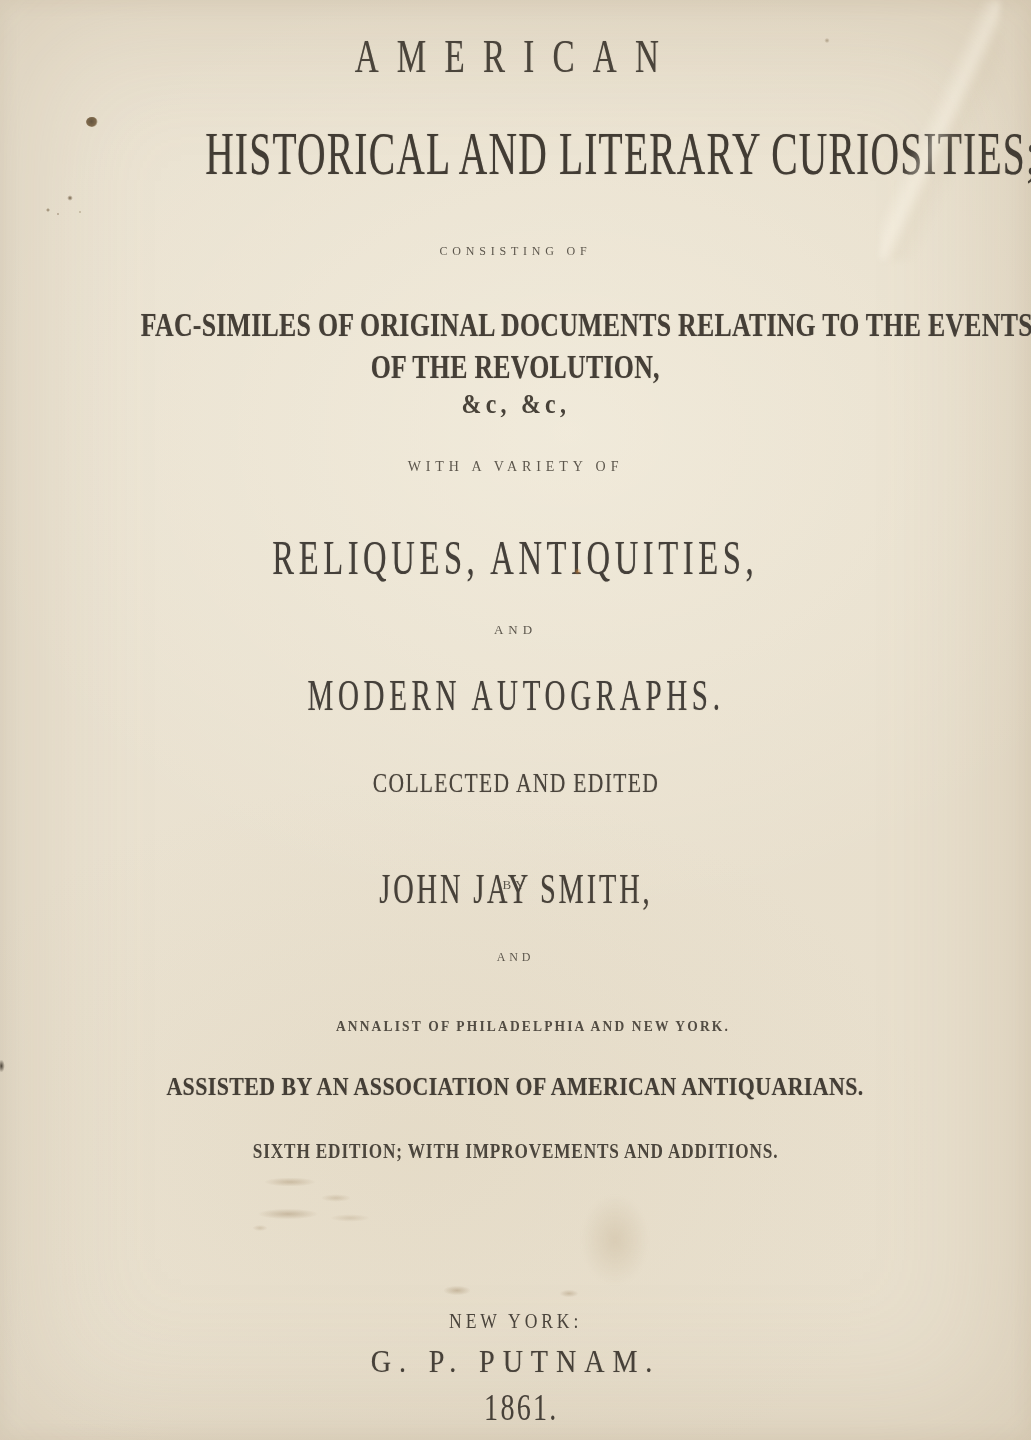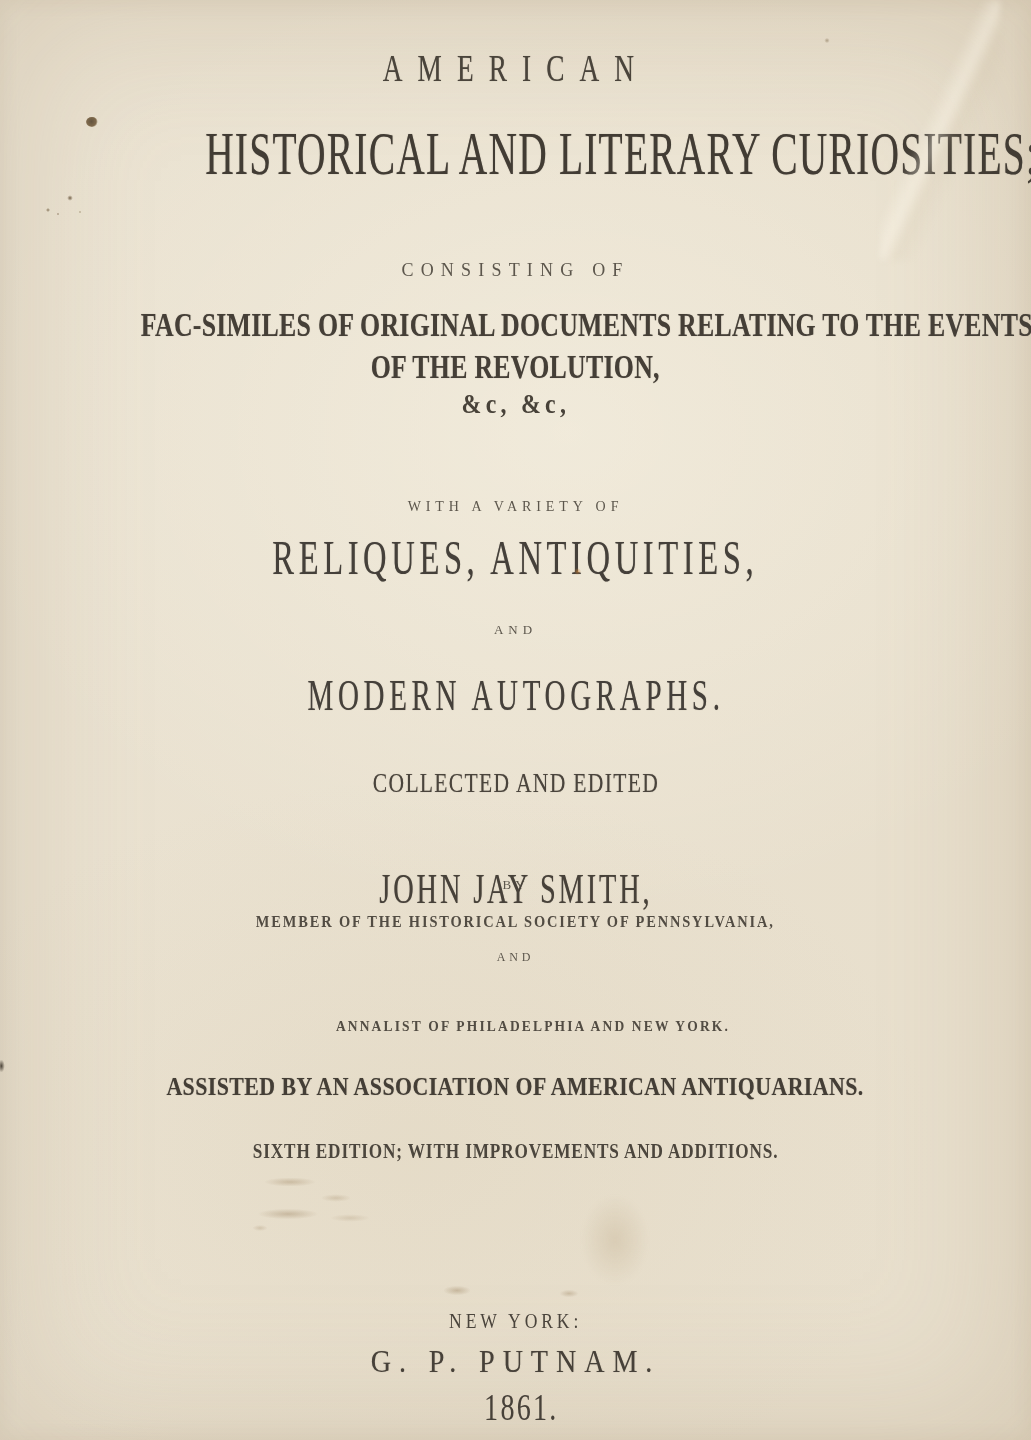--- a/index.html
+++ b/index.html
@@ -29,36 +29,36 @@
     right: 0;
     text-align: center;
     white-space: nowrap;
   }
   .line > span {
     display: inline-block;
     white-space: nowrap;
     transform-origin: 50% 0;
   }
   
-  .series-title      { top: 46px;  font-size: 38px; letter-spacing: 0.55em; color: #4a443b; }
+  .series-title      { top: 30px;  font-size: 46px; letter-spacing: 0.55em; color: #4a443b; }
   .series-title>span { transform: scaleX(0.72); text-shadow: 0 0 1px rgba(74,68,59,0.45); }
 
   .main-title        { top: 118px; font-size: 59px; letter-spacing: 0.03em; color: #423c34; }
   .main-title>span   { transform: scaleX(0.67) scaleY(1.04); text-shadow: 0 0 1px rgba(66,60,52,0.5); }
 
-  .consisting-of     { top: 260px; font-size: 18px; letter-spacing: 0.4em;  color: #5c564c; }
+  .consisting-of     { top: 244px; font-size: 12px; letter-spacing: 0.4em;  color: #5c564c; }
 
   .subtitle-1        { top: 306px; font-size: 34px; letter-spacing: 0.01em; font-weight: 700; color: #453f37; }
   .subtitle-1>span   { transform: scaleX(0.76); text-shadow: 0 0 1px rgba(69,63,55,0.4); }
   .subtitle-2        { top: 348px; font-size: 34px; letter-spacing: 0.01em; font-weight: 700; color: #453f37; }
   .subtitle-2>span   { transform: scaleX(0.76); text-shadow: 0 0 1px rgba(69,63,55,0.4); }
   .etc-line          { top: 388px; font-size: 28px; font-weight: 700; letter-spacing: 0.18em; color: #484239; }
   .etc-line>span     { transform: scaleX(0.85); }
 
-  .variety-of        { top: 499px; font-size: 14px; letter-spacing: 0.35em; color: #5c564c; }
+  .variety-of        { top: 459px; font-size: 14px; letter-spacing: 0.35em; color: #5c564c; }
 
   .reliques          { top: 530px; font-size: 48px; letter-spacing: 0.14em; color: #45403a; }
   .reliques>span     { transform: scaleX(0.68); text-shadow: 0 0 1px rgba(69,64,58,0.45); }
 
   .and-upper         { top: 622px; font-size: 13px; letter-spacing: 0.38em; color: #5c564c; }
 
   .modern-autographs { top: 670px; font-size: 44px; letter-spacing: 0.16em; color: #45403a; }
   .modern-autographs>span { transform: scaleX(0.66); text-shadow: 0 0 1px rgba(69,64,58,0.45); }
 
   .collected         { top: 768px; font-size: 27px; letter-spacing: 0.06em; color: #4a443c; }
@@ -200,23 +200,20 @@
   </div>
 
   <div class="line by-line">
     <span>BY</span>
   </div>
 
   <div class="line author1-name">
     <span>JOHN JAY SMITH,</span>
   </div>
 
-  <div class="line author1-title">
-    <span>MEMBER OF THE HISTORICAL SOCIETY OF PENNSYLVANIA,</span>
-  </div>
 
   <div class="line and-lower">
     <span>AND</span>
   </div>
 
 
   <div class="line author2-title">
     <span>ANNALIST OF PHILADELPHIA AND NEW YORK.</span>
   </div>
 

